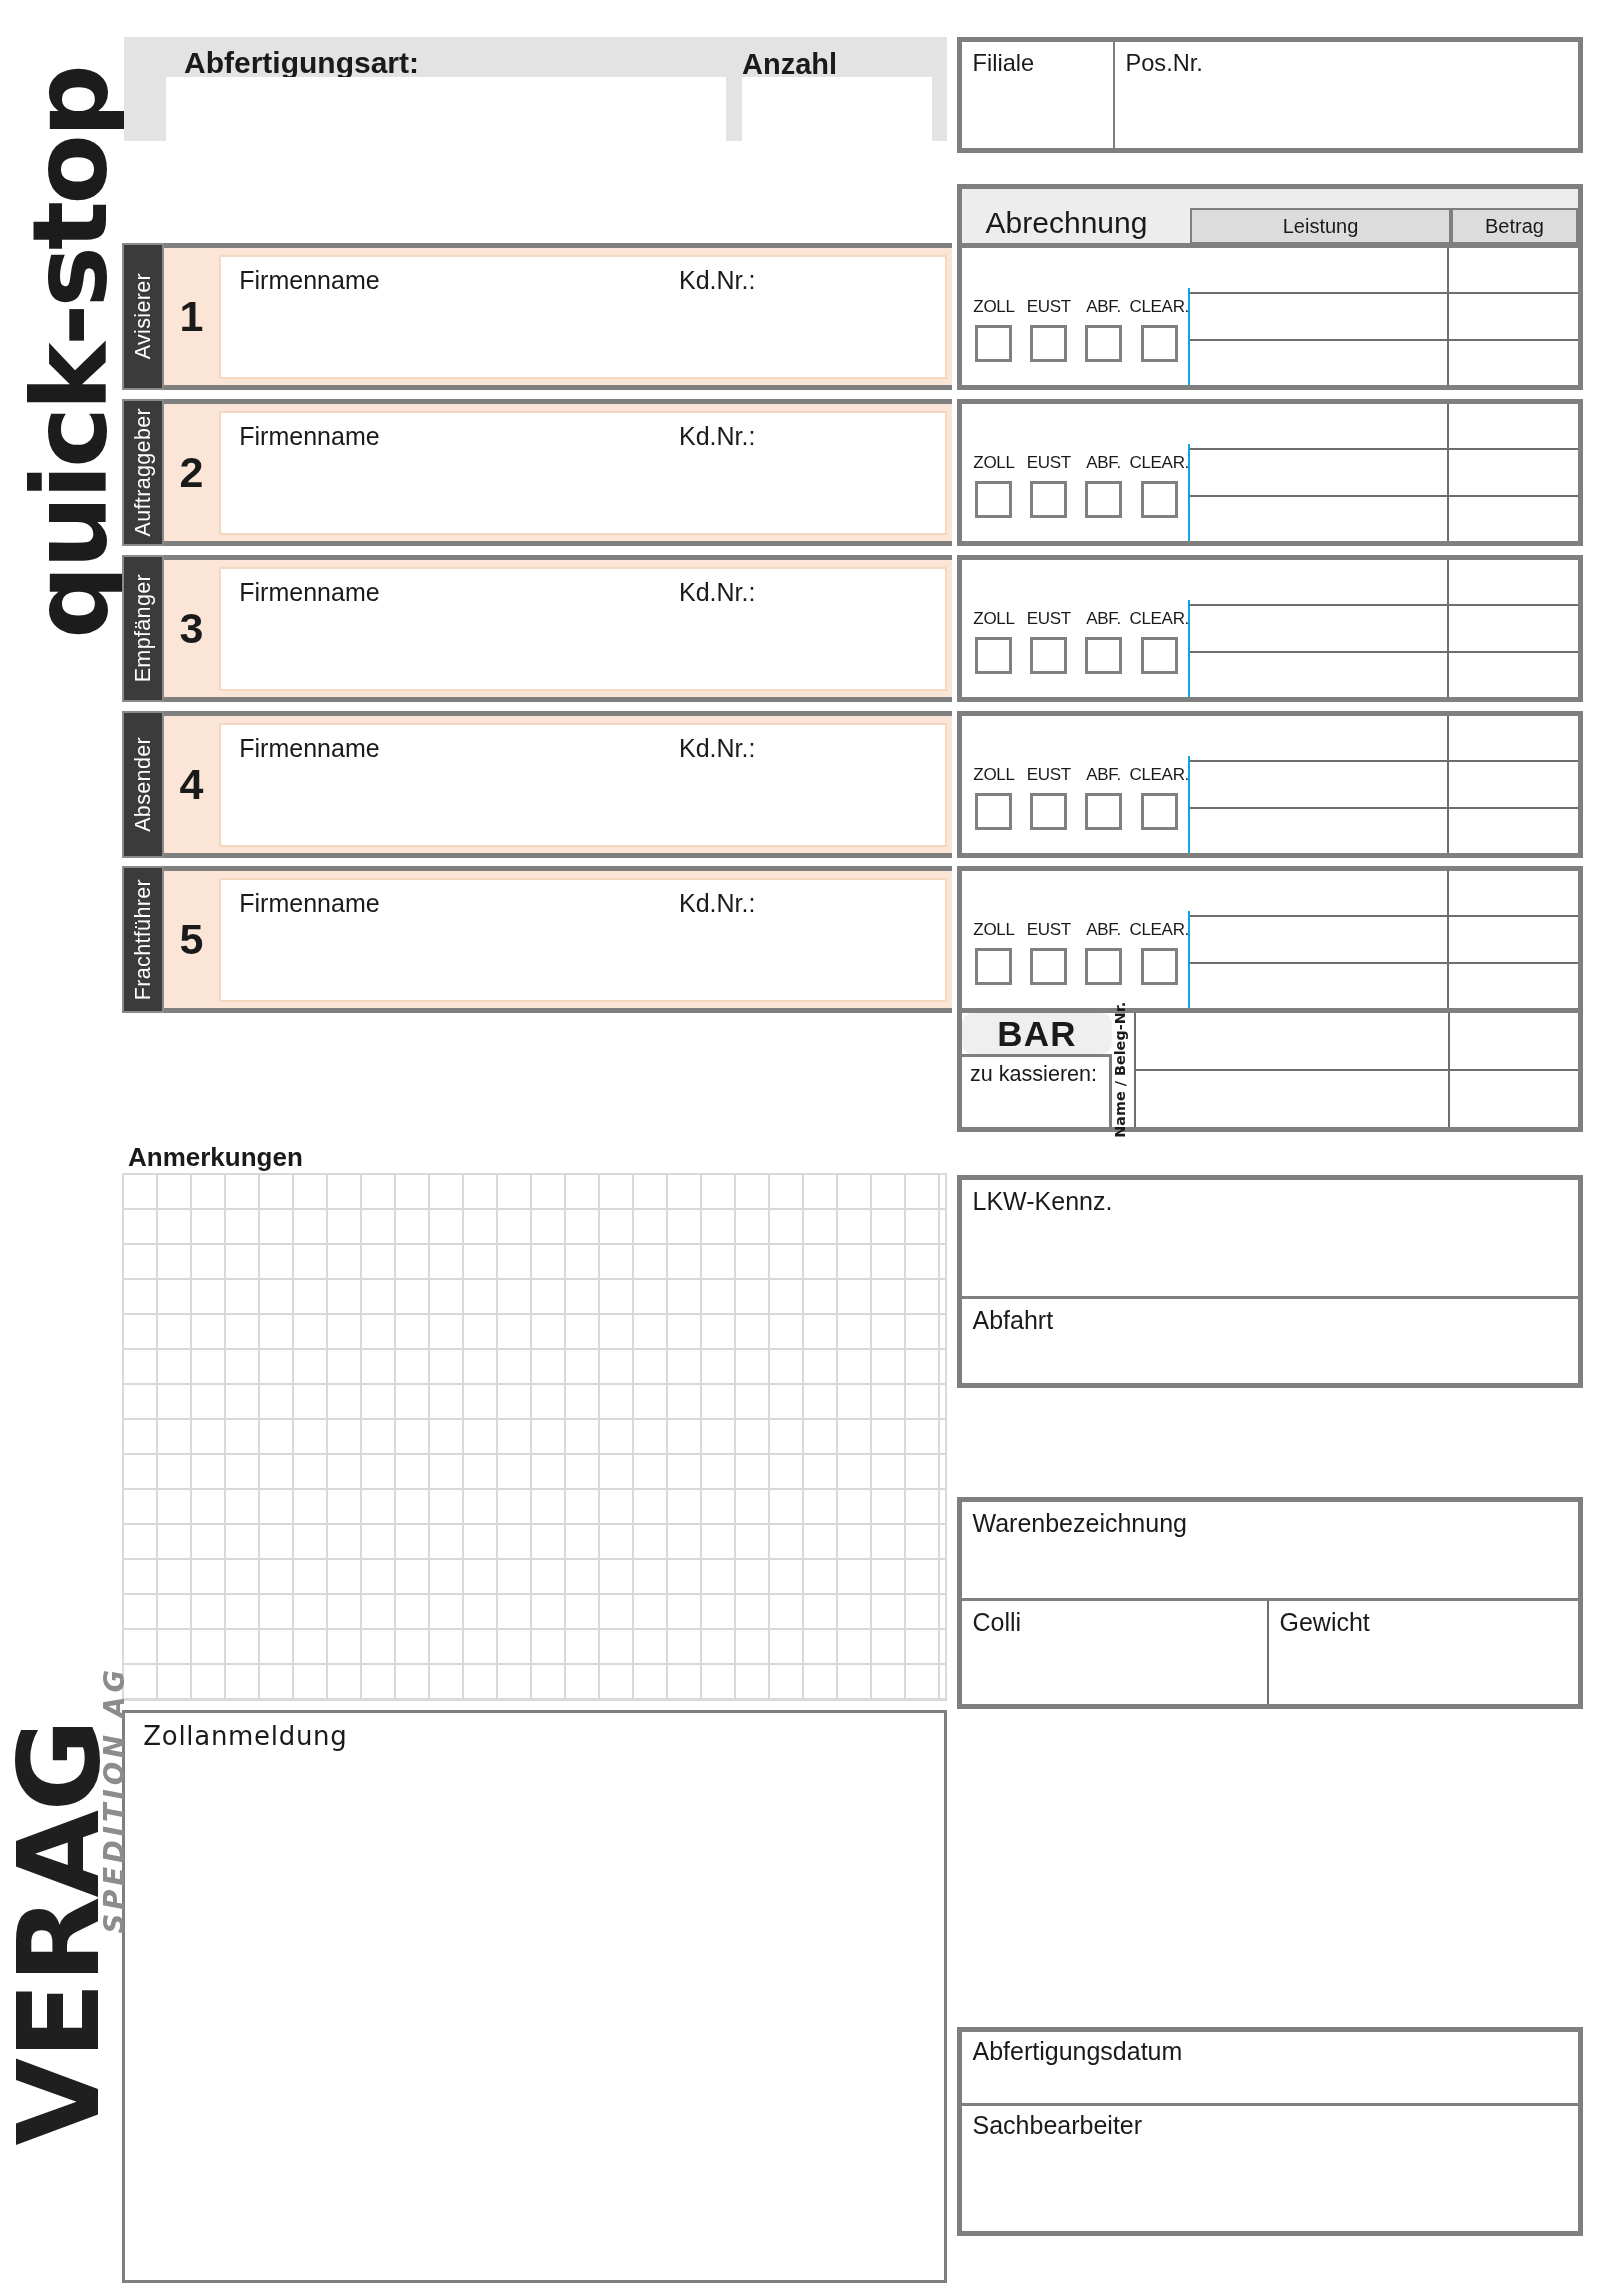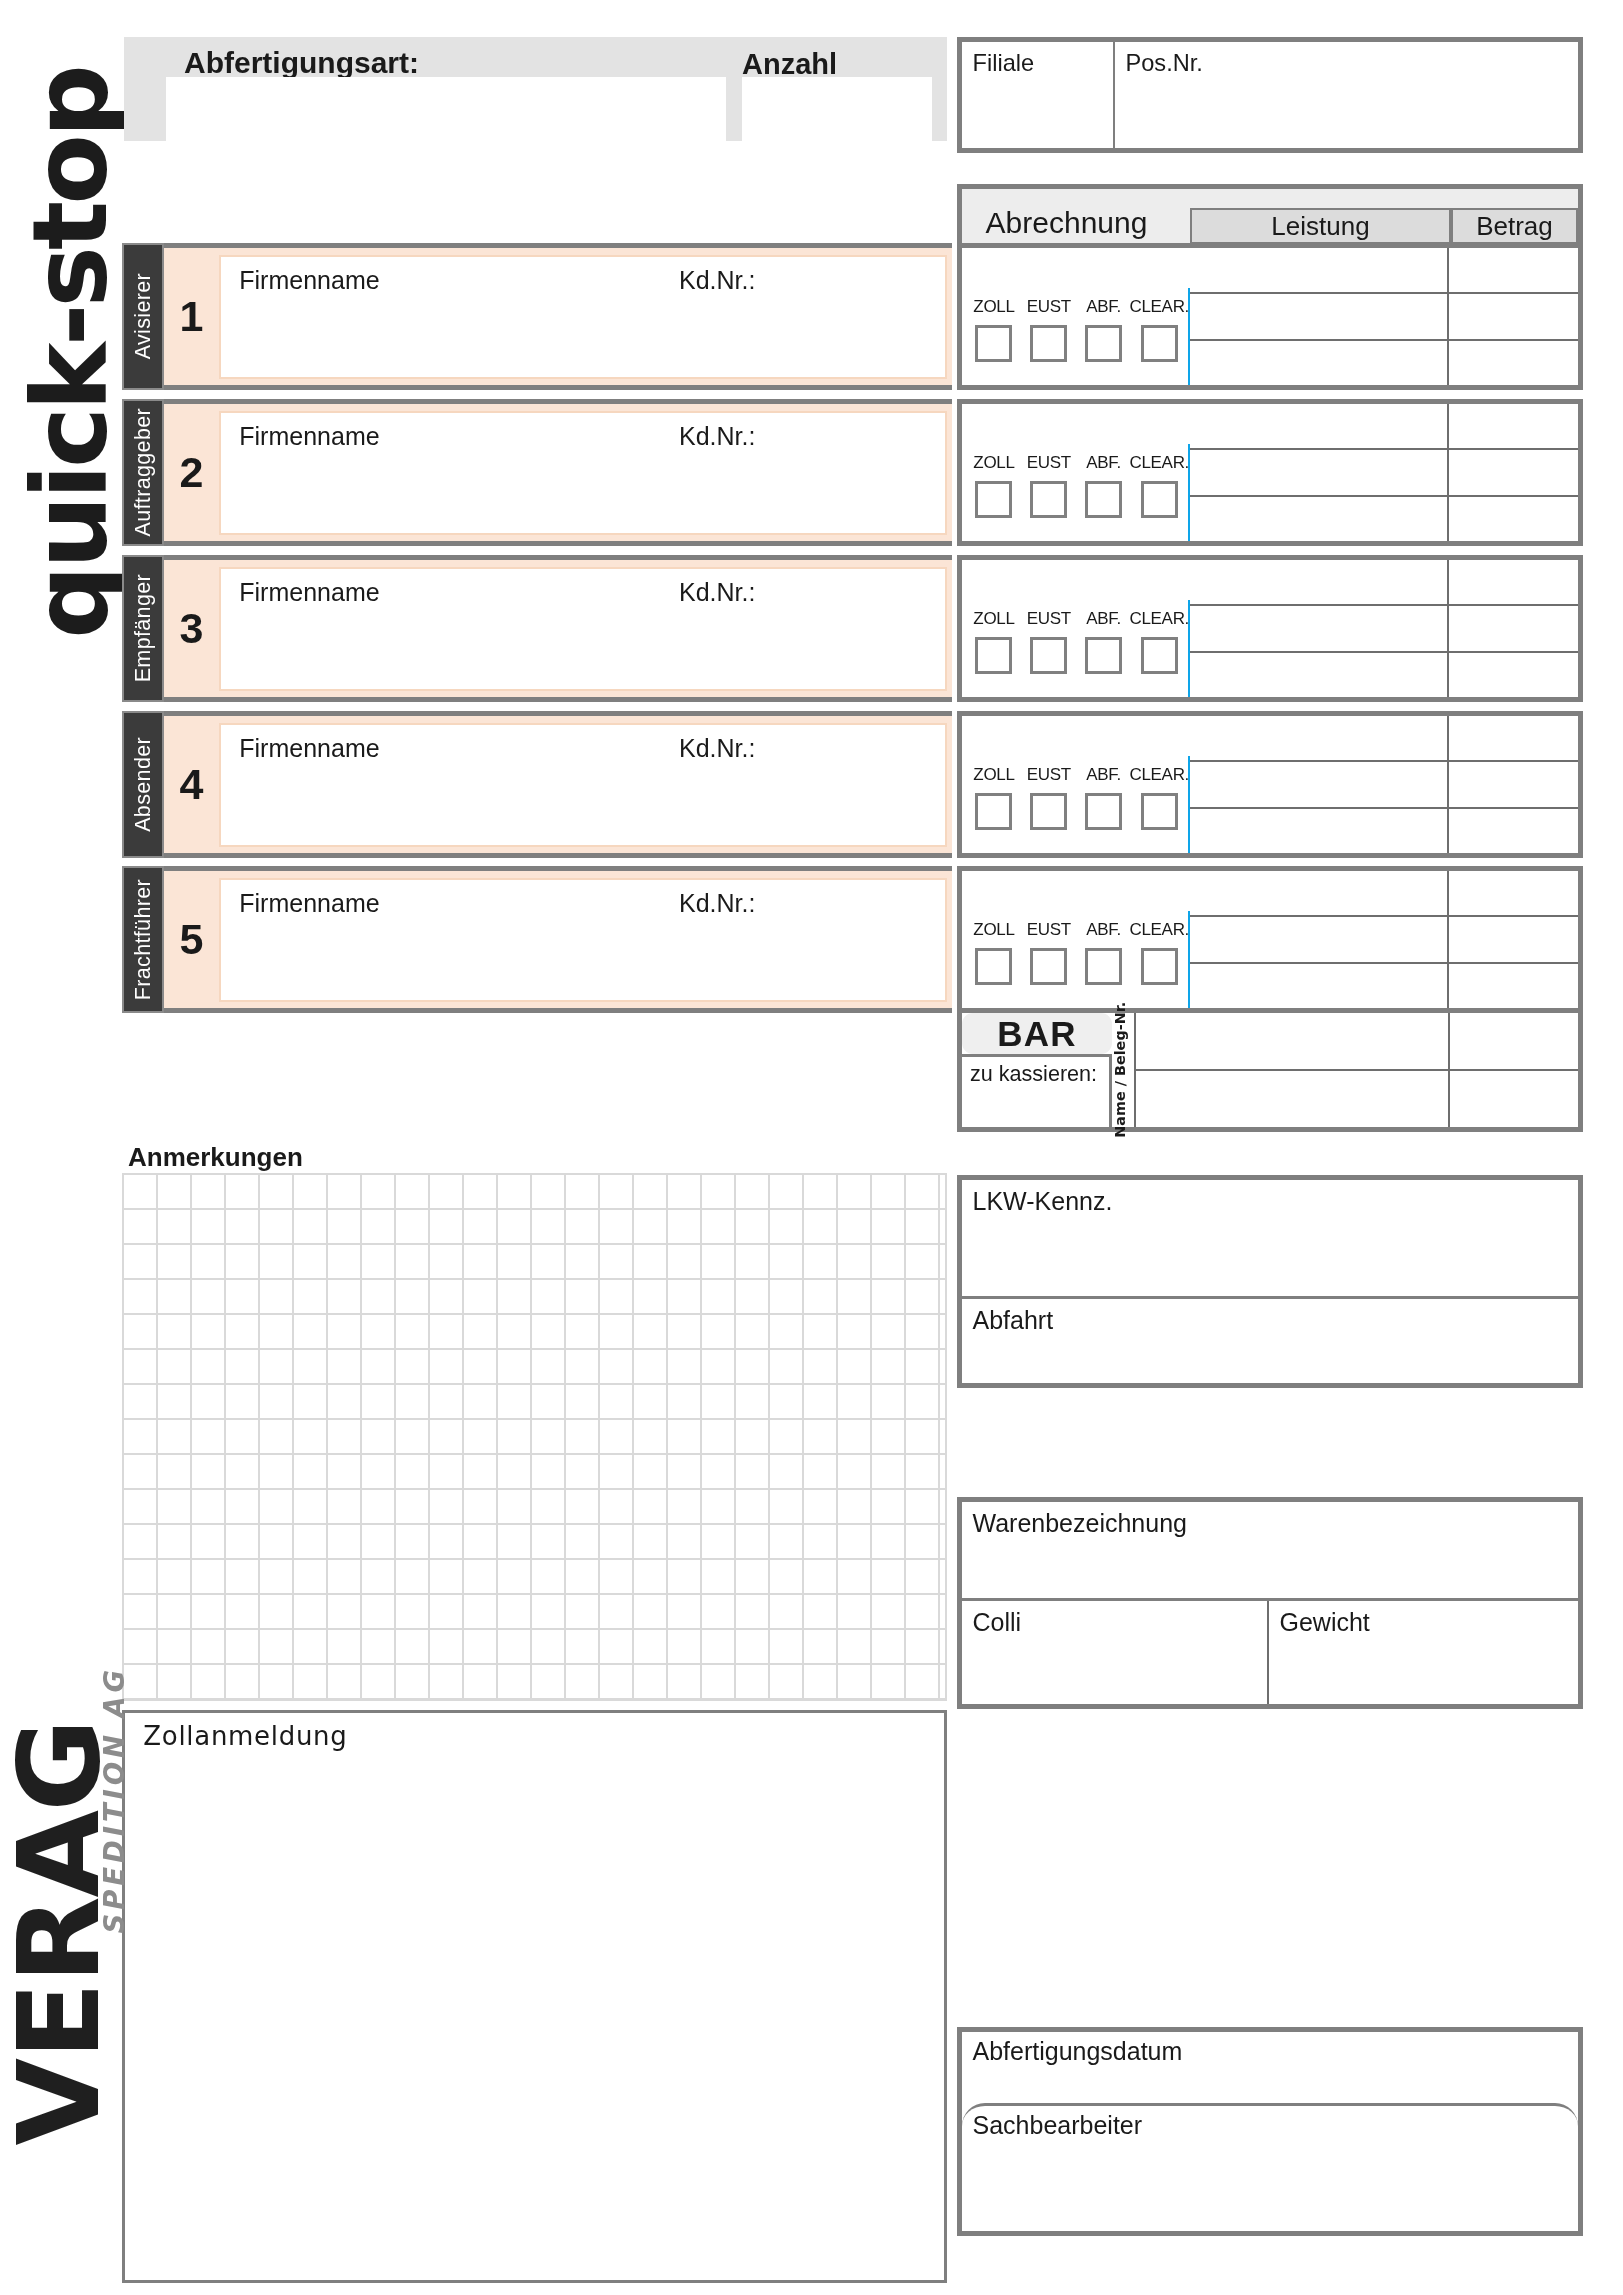--- a/index.html
+++ b/index.html
@@ -24,21 +24,21 @@
   .filiale .c1{width:153px;border-right:2px solid #7f7f7f;box-sizing:border-box;padding:7.9px 10.5px;}
   .filiale .c2{flex:1;padding:7.9px 10.5px;}
   .filiale .lbl{font-size:23.6px;}
 
   
   .abr-head{left:957px;top:184px;width:626px;height:60px;background:#ededed;
     border:5.2px solid #7f7f7f;border-bottom:none;box-sizing:border-box;position:absolute;}
   .abr-title{position:absolute;left:23.6px;top:17px;font-size:30px;}
   .abr-sub{position:absolute;left:228px;bottom:0;right:0;height:36px;display:flex;}
   .abr-sub div{background:#dcdcdc;border:2px solid #7f7f7f;box-sizing:border-box;
-    display:flex;align-items:center;justify-content:center;font-size:26px;}
+    display:flex;align-items:center;justify-content:center;font-size:20px;}
   .abr-sub .cl{flex:0 0 261px;}
   .abr-sub .cb{flex:1;}
 
   
   .sec-left{position:absolute;left:122px;width:830px;height:147px;background:#fbe5d6;
     border-top:5.2px solid #7f7f7f;border-bottom:5.2px solid #7f7f7f;box-sizing:border-box;}
   .rolebar{position:absolute;left:0;top:-5.2px;bottom:-5.2px;width:42px;background:#3b3b3b;
     border:2.6px solid #8a8a8a;box-sizing:border-box;display:flex;align-items:center;justify-content:center;}
   .rolelabel{color:#fff;font-size:21.6px;letter-spacing:0.3px;white-space:nowrap;}
   .numcell{position:absolute;left:42px;top:0;width:55px;height:100%;display:flex;
@@ -87,21 +87,21 @@
   
   .rbox{left:957px;width:626px;background:#fff;border:5.2px solid #7f7f7f;
     box-sizing:border-box;display:flex;flex-direction:column;}
   .rbox .topcell{box-sizing:border-box;padding:6.5px 10.5px;}
   .rbox .splitrow{flex:1;border-top:3.9px solid #7f7f7f;display:flex;}
   .rbox .sa{flex:0 0 307px;border-right:2px solid #6e6e6e;box-sizing:border-box;padding:6.5px 10.5px;}
   .rbox .sb{flex:1;padding:6.5px 10.5px;}
   .rbox2{left:957px;width:626px;background:#fff;border:5.2px solid #7f7f7f;
     box-sizing:border-box;display:flex;flex-direction:column;}
   .rbox2 .t{box-sizing:border-box;padding:5.2px 10.5px;}
-  .rbox2 .b{flex:1;border-top:3.9px solid #7f7f7f;padding:5.2px 10.5px;border-radius:23px;}
+  .rbox2 .b{flex:1;border-top:3.9px solid #7f7f7f;padding:5.2px 10.5px;}
 
   
   .zollbox{left:122px;top:1710px;width:825px;height:573px;background:#fff;
     border:3.9px solid #7f7f7f;box-sizing:border-box;}
   .zoll-label{position:absolute;left:18.3px;top:7.9px;font-family:"DejaVu Sans",sans-serif;
     font-size:26px;letter-spacing:0.7px;}
 
   
   .verag{left:18.3px;top:1728px;width:81px;height:409px;display:flex;align-items:center;justify-content:center;}
   .verag span{font-family:"DejaVu Sans",sans-serif;font-weight:bold;font-size:113px;

